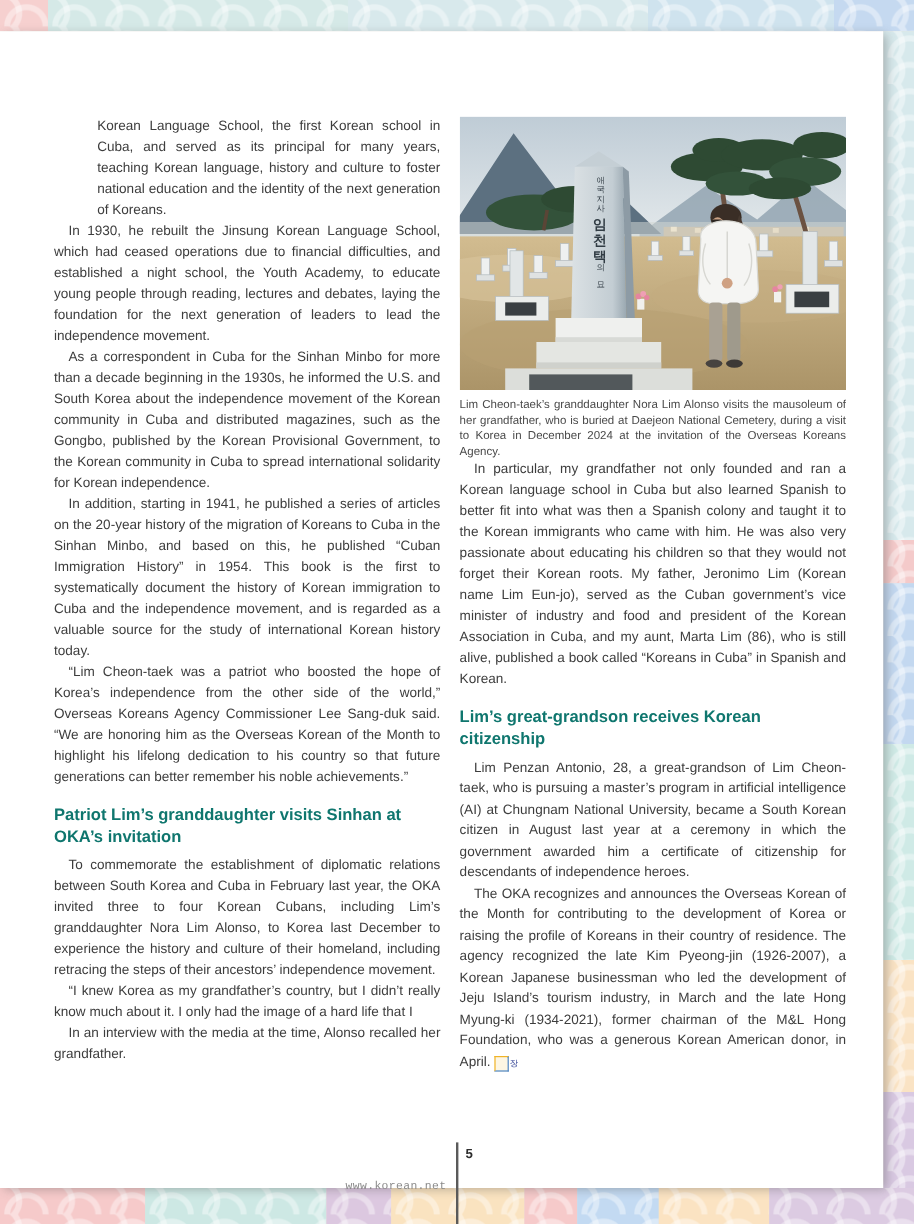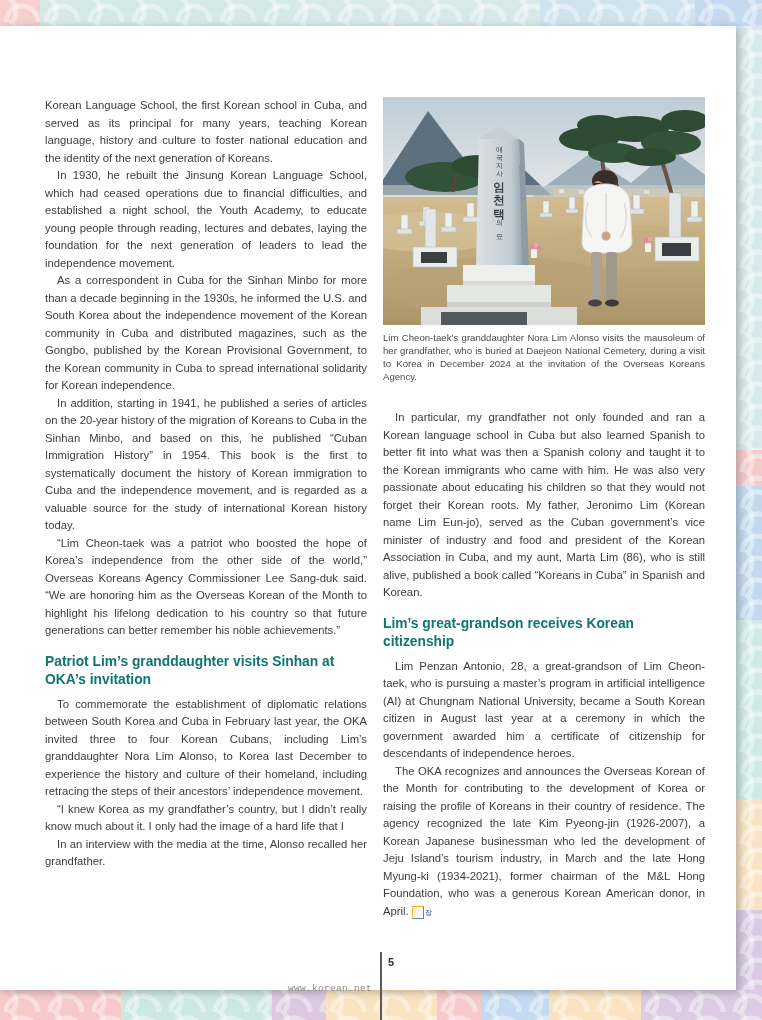--- a/index.html
+++ b/index.html
@@ -24,41 +24,41 @@
   
   .page{
     position:absolute;left:0;top:26px;width:736px;height:964px;background:#ffffff;
     box-shadow:3px 2px 8px rgba(70,70,70,.35);z-index:2;
   }
   .col{position:absolute;top:71px;width:322px;}
   .col p{
     margin:0;font-size:11.3px;line-height:17.5px;color:#3d3d3d;
     text-align:justify;text-indent:12px;
   }
-  .col p.noindent{text-indent:0;}
+  .col p.noindent{text-indent:0;margin-left:36px;}
   .col h2{
     margin:13px 0 6px 0;font-size:13.8px;line-height:18.5px;
     color:#0f766e;font-weight:bold;text-align:left;text-indent:0;
   }
   #left-col{left:45px;}
   #right-col{left:383px;}
   
   .photo{position:relative;width:322px;height:228px;overflow:hidden;}
   .photo svg{display:block;}
   .stele-inscription{
     position:absolute;left:103px;top:44px;width:26px;
     writing-mode:vertical-rl;text-orientation:upright;
     color:#323d45;text-align:center;line-height:26px;
   }
   .stele-inscription .s1{font-size:7px;letter-spacing:1px;}
   .stele-inscription .s2{font-size:11.5px;font-weight:bold;letter-spacing:2px;}
   .stele-inscription .s3{font-size:7px;letter-spacing:1px;}
   .caption{
     margin-top:6px;font-size:9.6px;line-height:13px;color:#4a4a4a;
-    text-align:justify;margin-bottom:26px;
+    text-align:justify;
   }
   .body-start{margin-top:0;}
   
   .endmark{
     display:inline-block;width:10px;height:11px;line-height:11px;
     font-size:7px;text-align:center;vertical-align:baseline;
     color:#2a3b8f;
     border:1px solid #f0b428;border-right-color:#4f86c6;border-bottom-color:#4f86c6;
     background:#fdf6e3;
   }

